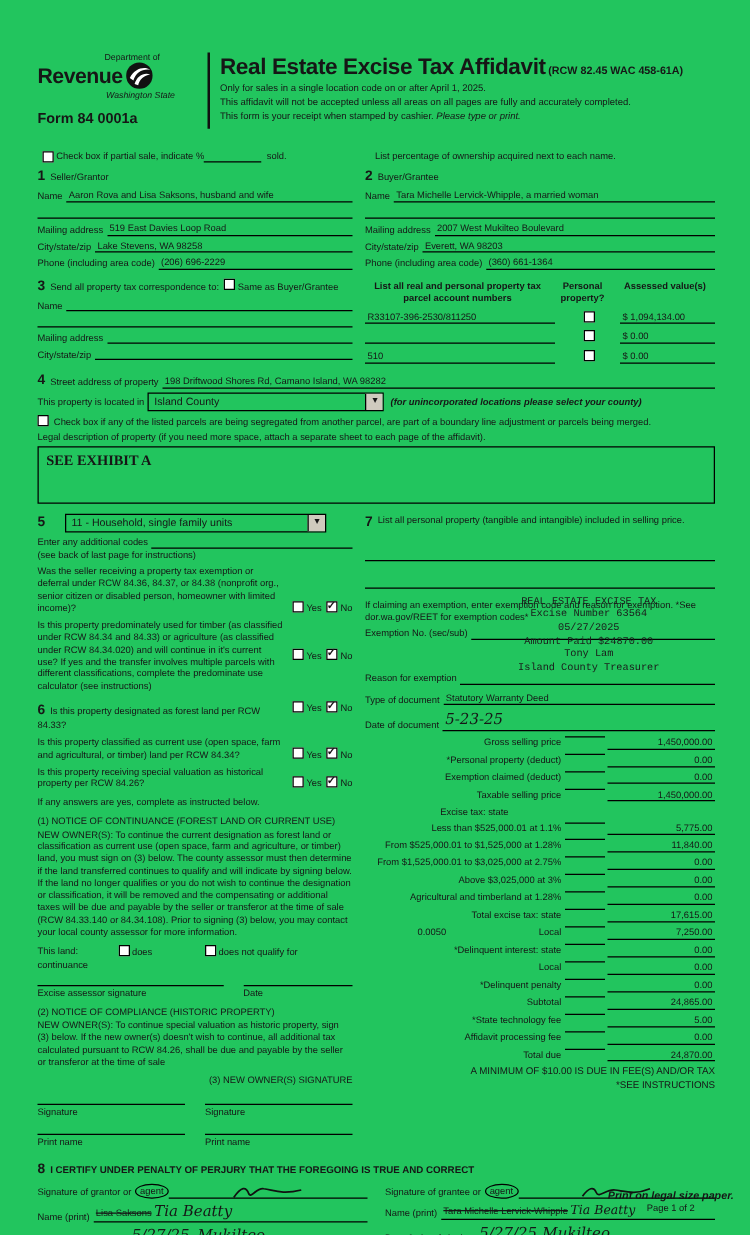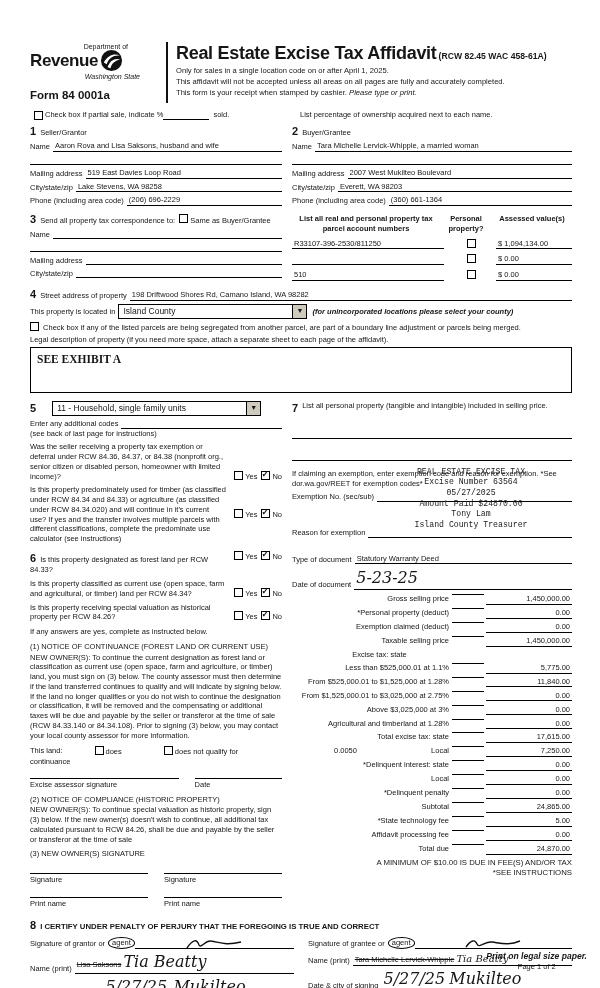--- a/index.html
+++ b/index.html
@@ -1,16 +1,16 @@
 <!DOCTYPE html>
 <html><head>
 <meta charset="utf-8">
 <style>
   html,body{margin:0;padding:0;background:#d9d9d9;}
-  .page{width:600px;height:988px;background:#ffffff;margin:0 auto;box-sizing:border-box;
+  .page{width:600px;height:988px;background:#22c55e;margin:0 auto;box-sizing:border-box;
         padding:42px 28px 0 30px;position:relative;overflow:hidden;
         font-family:"Liberation Sans",sans-serif;font-size:7.5px;line-height:1.3;color:#161616;}
   .b{font-weight:bold}.i{font-style:italic}
   
   .hdr{display:flex;gap:8px}
   .hdr-left{width:128px}
   .dept{font-size:7px;text-align:right;padding-right:30px}
   .rev-row{display:flex;align-items:center;gap:2px;margin-top:-2px}
   .rev{font-weight:bold;font-size:17px;letter-spacing:-.4px}
   .logo svg{width:23px;height:23px;display:block}
@@ -22,21 +22,21 @@
   .sub{font-size:7.6px;margin-top:1px}
   
   .frow{display:flex;align-items:flex-end;margin-top:3px}
   .lbl{white-space:nowrap;padding-right:3px}
   .fill{flex:1;border-bottom:1px solid #000;padding:0 2px;min-height:9px}
   .blank{display:inline-block;border-bottom:1px solid #000;height:8px}
   .cb{display:inline-block;width:7px;height:7px;border:1px solid #000;vertical-align:-1px;
       margin:0 2px 0 4px;position:relative;background:#fff}
   .cb.on::after{content:"✓";position:absolute;left:-1px;top:-3px;font-size:9px;font-weight:bold}
   .secnum{font-weight:bold;font-size:11px;margin-right:4px}
-  .partial{margin-top:7px;display:flex;align-items:center}
+  .partial{margin-top:17px;display:flex;align-items:center}
   .cols{display:flex;gap:10px}
   .col-l{width:252px}
   .col-r{flex:1;position:relative}
   
   .phead{display:flex;font-weight:bold;text-align:center;margin-top:2px}
   .pc1{width:148px}.pc2{width:52px}.pc3{flex:1}
   .prow{display:flex;align-items:flex-end;margin-top:5px}
   .pfill{width:148px;border-bottom:1px solid #000;padding:0 2px;min-height:9px}
   .pcbc{width:52px;text-align:center}
   .pval{flex:1;border-bottom:1px solid #000;padding:0 2px;min-height:9px}
@@ -61,21 +61,21 @@
   .tlabel{margin-left:auto;white-space:nowrap}
   .tleader{width:32px;border-bottom:1px solid #000;margin-left:3px}
   .tamt{width:84px;border-bottom:1px solid #000;text-align:right;padding-right:2px;margin-left:2px;min-height:9px}
   .trate{margin-left:42px}
   .excise-hdr{text-align:center;padding-right:105px;margin-top:3.2px}
   .minline{text-align:right;font-weight:normal;font-size:7.8px;margin-top:3px}
   .stamp{position:absolute;right:2px;top:66px;width:198px;text-align:center;
          font-family:"Liberation Mono",monospace;font-size:8.2px;line-height:1.3;color:#1b1b1b}
   
   .hand{font-family:"DejaVu Serif",serif;font-style:italic;font-size:10px;white-space:nowrap}
-  .hand.big{font-size:16px}
+  .hand.big{font-size:12px}
   .strike{text-decoration:line-through}
   .circled{border:1px solid #000;border-radius:50%;padding:0 3px}
   .sigsvg svg{height:13px;width:58px;display:block;margin:0 auto -2px auto}
   
   .cert{display:flex;align-items:baseline;margin-top:9px}
   .s8cols{display:flex;gap:14px}
   .s8c{flex:1}
   .printnote{position:absolute;right:13px;bottom:16px;text-align:center}
   .pn1{font-weight:bold;font-style:italic;font-size:8.6px}
   .pn2{font-size:7.5px}
@@ -293,21 +293,21 @@
             <div class="topline"></div>
             <div>Excise assessor signature</div>
           </div>
           <div class="sc">
             <div class="topline"></div>
             <div>Date</div>
           </div>
         </div>
         <div class="nhead">(2) NOTICE OF COMPLIANCE (HISTORIC PROPERTY)</div>
         <div class="para">NEW OWNER(S): To continue special valuation as historic property, sign (3) below. If the new owner(s) doesn't wish to continue, all additional tax calculated pursuant to RCW 84.26, shall be due and payable by the seller or transferor at the time of sale</div>
-        <div class="nhead" style="text-align:left">(3) NEW OWNER(S) SIGNATURE</div>
+        <div class="nhead" style="text-align:right">(3) NEW OWNER(S) SIGNATURE</div>
         <div class="sig2" style="margin-top:14px">
           <div class="sc">
             <div class="topline"></div>
             <div>Signature</div>
           </div>
           <div class="sc">
             <div class="topline"></div>
             <div>Signature</div>
           </div>
         </div>
@@ -346,21 +346,21 @@
             <span class="fill"></span>
           </div>
         <div class="stamp">
           <div>REAL ESTATE EXCISE TAX</div>
           <div>Excise Number 63564</div>
           <div>05/27/2025</div>
           <div>Amount Paid $24870.00</div>
           <div>Tony Lam</div>
           <div>Island County Treasurer</div>
         </div>
-        <div class="frow" style="margin-top:16px">
+        <div class="frow" style="margin-top:6px">
             <span class="lbl">Type of document</span>
             <span class="fill">Statutory Warranty Deed</span>
           </div>
         <div class="frow" style="margin-top:4px">
             <span class="lbl">Date of document</span>
             <span class="fill hand big">5-23-25</span>
           </div>
       </div>
 
       <div style="margin-top:4px">

